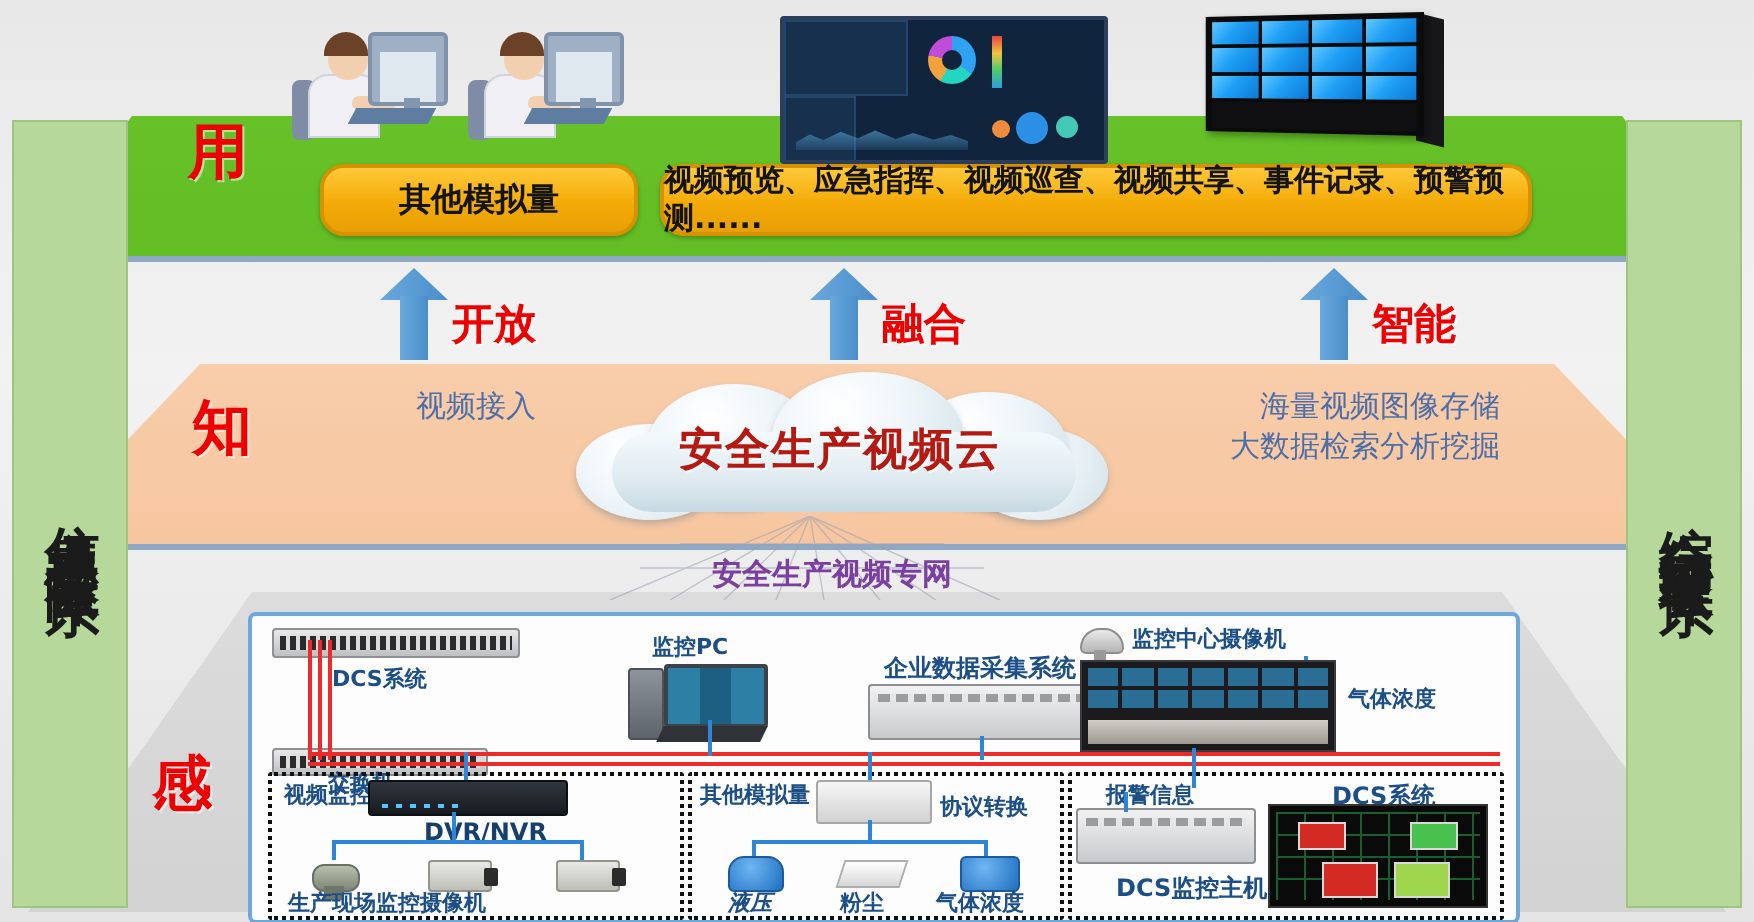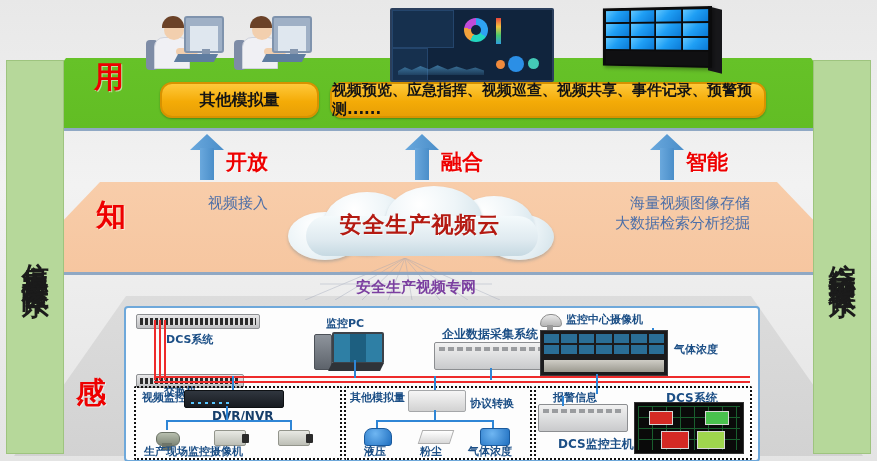--- a/index.html
+++ b/index.html
@@ -475,21 +475,21 @@
     <div class="dev-label" style="left:344px;top:88px;">协议转换</div>
     <div class="blueline" style="left:308px;top:68px;width:2px;height:14px;"></div>
     <div class="blueline" style="left:250px;top:112px;width:118px;height:2px;"></div>
     <div class="blueline" style="left:250px;top:112px;width:2px;height:10px;"></div>
     <div class="blueline" style="left:308px;top:102px;width:2px;height:12px;"></div>
     <div class="blueline" style="left:366px;top:112px;width:2px;height:10px;"></div>
 
     <div class="sensor-blue" style="left:238px;top:120px;width:26px;height:16px;border-radius:8px 8px 3px 3px;"></div>
     <div class="plate" style="left:294px;top:122px;width:30px;height:12px;"></div>
     <div class="sensor-blue" style="left:354px;top:120px;width:28px;height:16px;"></div>
-    <div class="dev-label" style="left:238px;top:136px;">液压</div>
+    <div class="dev-label" style="left:238px;top:136px;font-style:italic;">液压</div>
     <div class="dev-label" style="left:294px;top:136px;">粉尘</div>
     <div class="dev-label" style="left:342px;top:136px;">气体浓度</div>
 
     <div class="dash-box" style="left:408px;top:78px;width:214px;height:70px;"></div>
     <div class="dev-label" style="left:392px;top:82px;margin-left:35px;">报警信息</div>
     <div class="server" style="left:412px;top:96px;width:88px;height:26px;">
       <div class="slots"></div>
     </div>
     <div class="blueline" style="left:436px;top:88px;width:2px;height:10px;"></div>
     <div class="dev-label" style="left:432px;top:128px;font-size:12px;">DCS监控主机</div>

